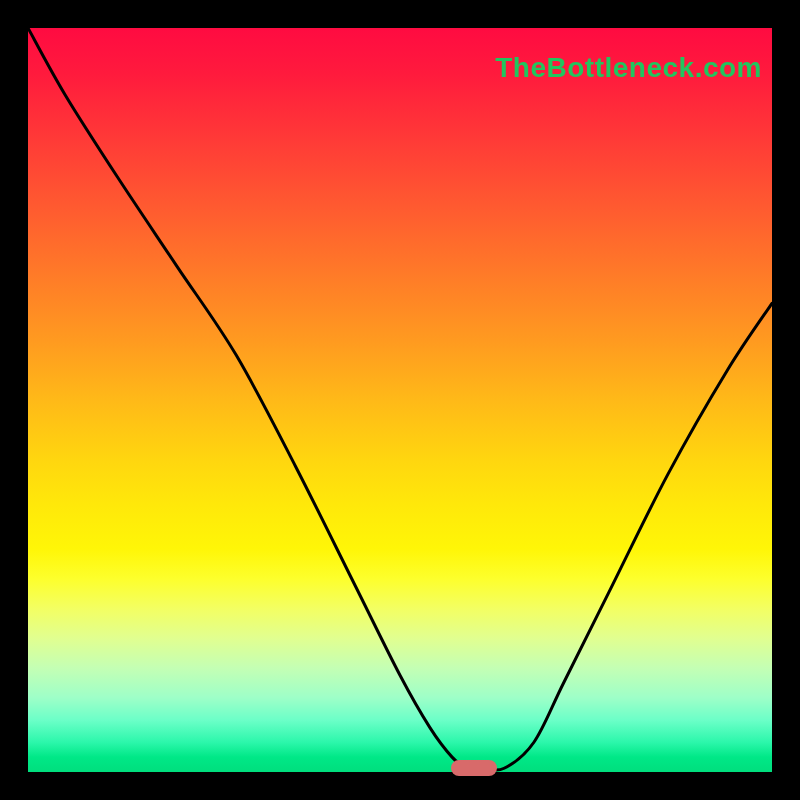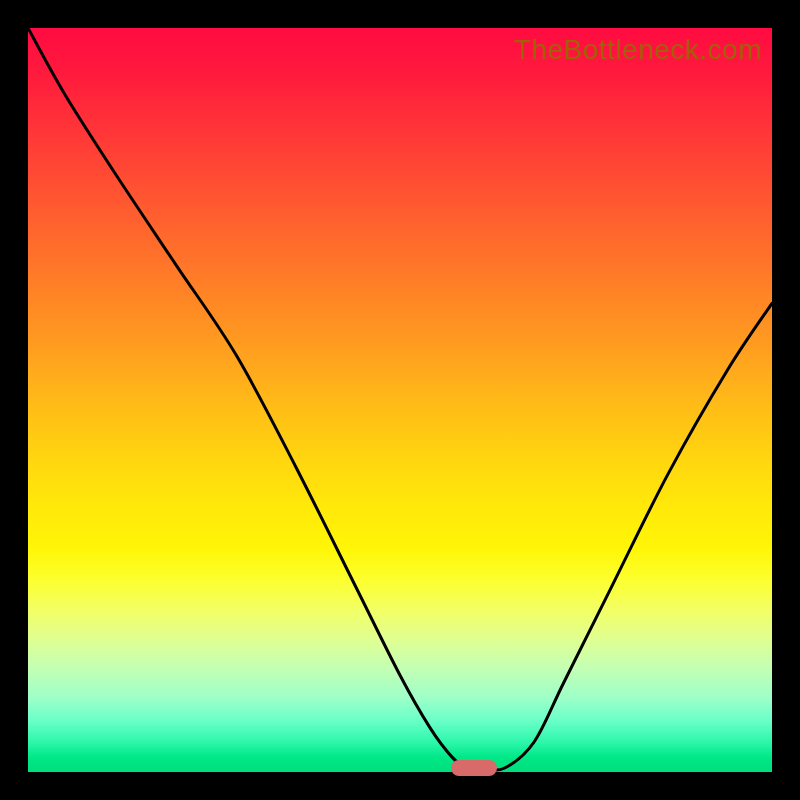--- a/index.html
+++ b/index.html
@@ -18,21 +18,21 @@
  #fff607 70%,
  #fdff2c 74%,
  #f3ff62 78%,
  #e1ff90 82%,
  #c4ffb4 86%,
  #9effc8 90%,
  #6cffc8 93%,
  #2cf7ab 96%,
  #00e887 98%,
  #00de7d 100%)}
-.watermark{position:absolute;top:6px;right:10px;color:#a16207;font-size:28px;font-weight:400;letter-spacing:.5px}
+.watermark{position:absolute;top:24px;right:10px;color:#22c55e;font-size:28px;font-weight:700;letter-spacing:.5px}
 svg.curve{position:absolute;inset:0}
 .marker{position:absolute;width:46px;height:16px;border-radius:8px;background:#d86a6a;transform:translate(-50%,-50%)}
 </style>
 </head>
 <body>
 
 <div class="chart">
   <div class="plot">
     <div class="grad"></div>
     <div class="watermark">TheBottleneck.com</div>

